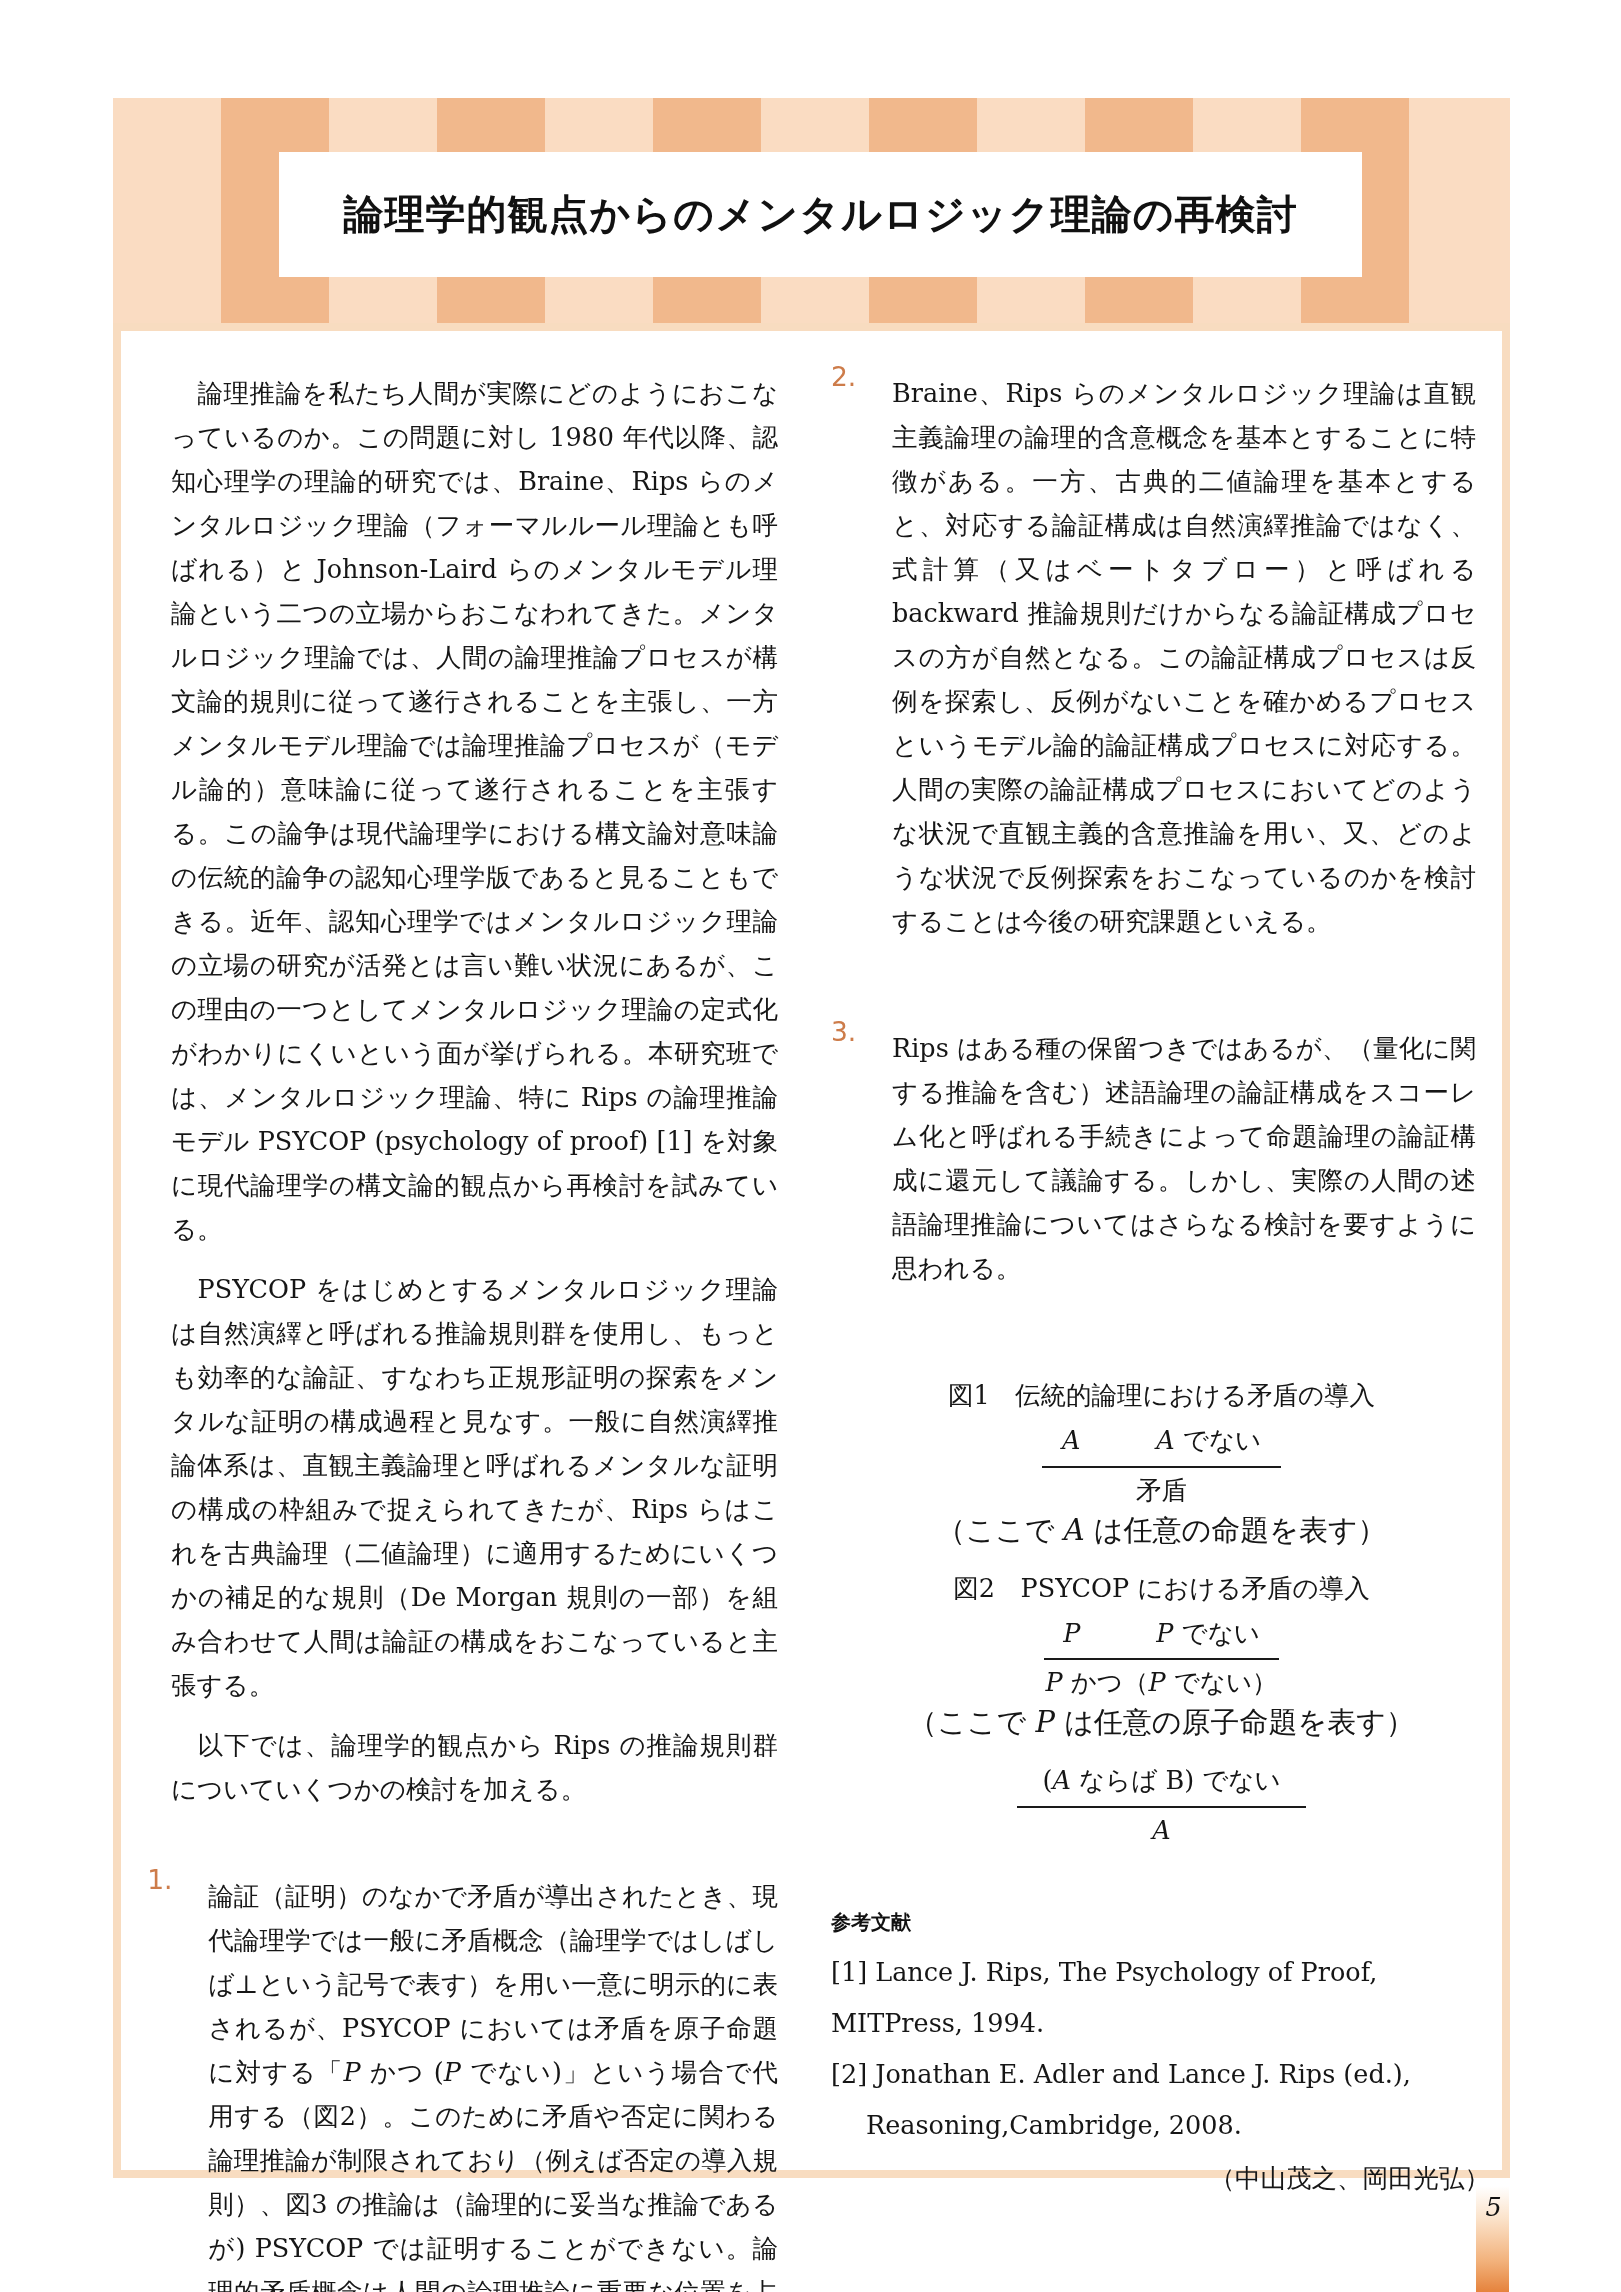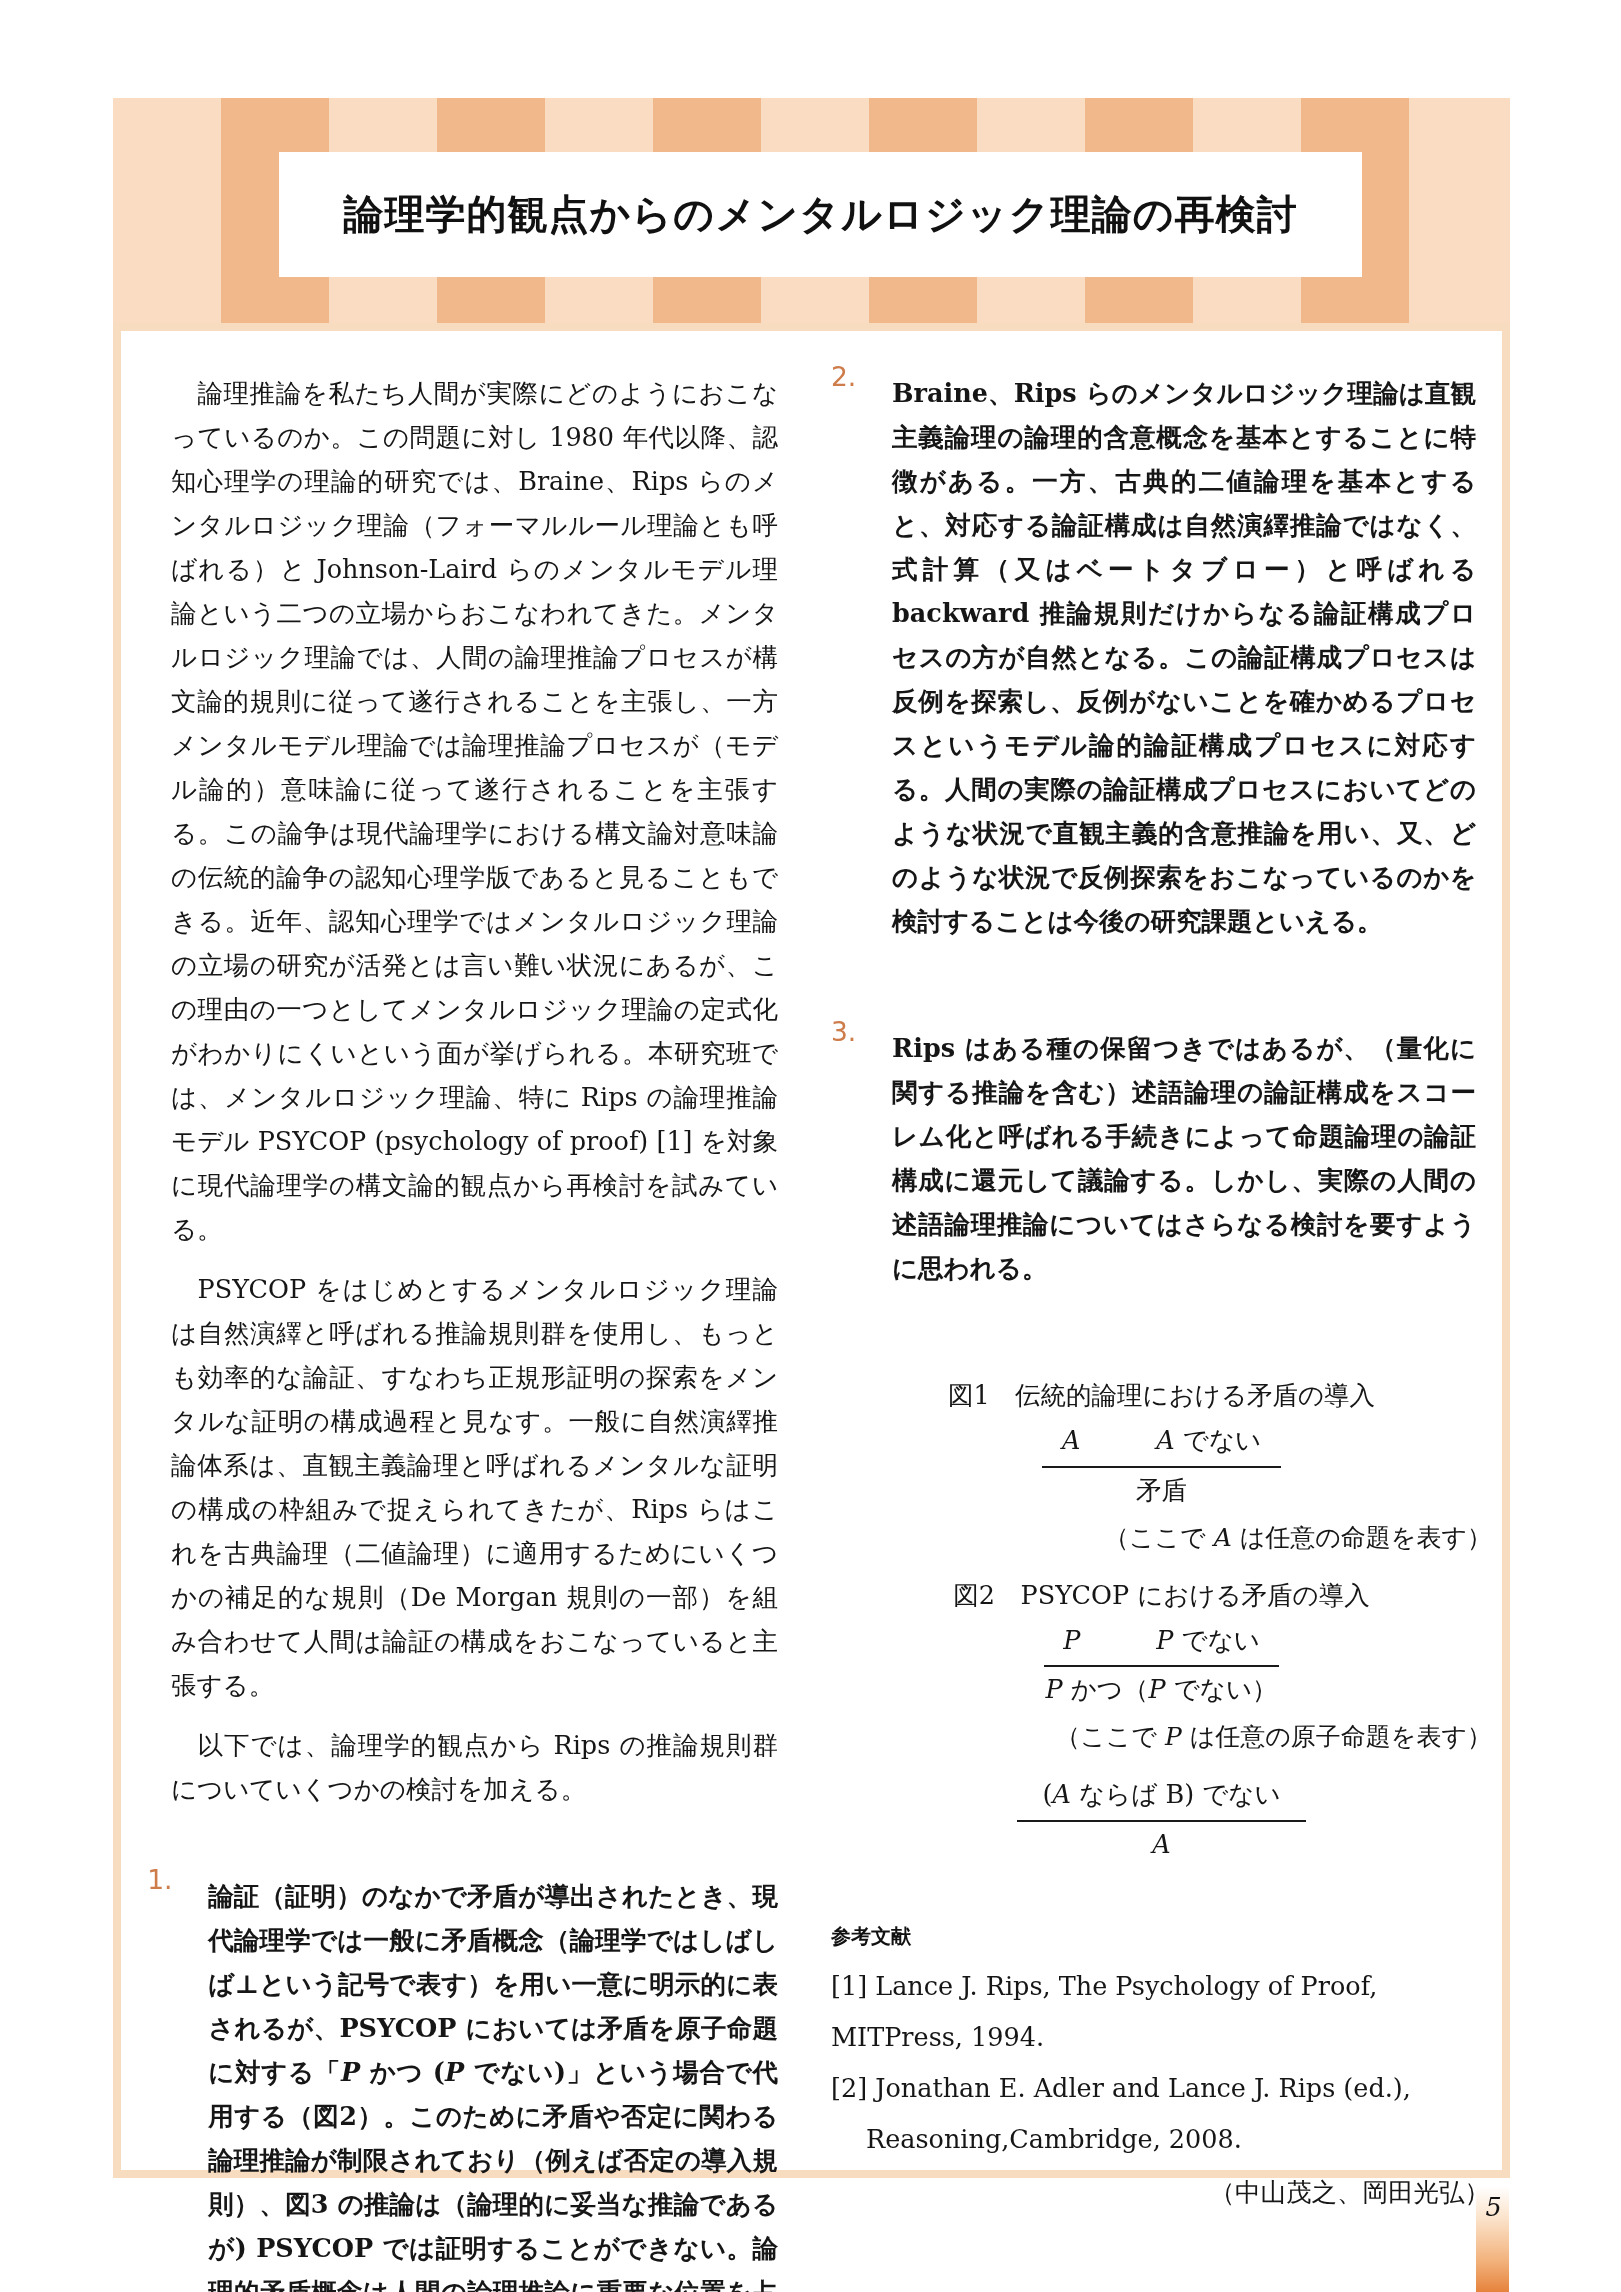--- a/index.html
+++ b/index.html
@@ -49,40 +49,40 @@
 
   .items { margin-top:47px; margin-left:-7.8px; }
   .item { display:flex; }
   .item + .item { margin-top:51px; }
   .item-num {
     flex:none; width:45px;
     font-family:"DejaVu Sans","Liberation Sans",sans-serif;
     font-size:26.5px; line-height:44px;
     color:#cd7c4a;
   }
-  .item-body { flex:1;font-weight:bold; }
+  .item-body { flex:1; }
 
   .figures { margin-top:67px; }
   .figure { text-align:center; }
   .figure + .figure { margin-top:15.7px; }
   .fig-caption { font-size:25.5px; line-height:45px; }
   .fig-body { display:inline-block; margin-top:2px; }
   .premises {
     display:flex; justify-content:center; gap:76px;
     padding:0 19.6px 4.9px 19.6px;
     border-bottom:2.9px solid #1a1a1a;
     font-size:25.5px; line-height:41px;
   }
   .premise-single {
     padding:0 25.5px 4.9px 25.5px;
     border-bottom:2.9px solid #1a1a1a;
     font-size:25.5px; line-height:41px;
   }
   .conclusion { padding-top:2px; font-size:25.5px; line-height:41px; text-align:center; }
-  .fig-note { margin-top:7px; font-size:25px; line-height:39px;text-align:right; }
+  .fig-note { margin-top:0; font-size:29px; line-height:39px; }
 
   .references { margin-top:47px; font-size:25.5px; }
   .ref-heading {
     font-family:"DejaVu Sans","Liberation Sans",sans-serif;
     font-weight:bold; font-size:20px; line-height:49px;
     color:#111;
   }
   .ref-line { line-height:51px; }
   .ref-cont { padding-left:35px; line-height:51px; }
   .ref-authors { text-align:right; line-height:51px; padding-right:2px; margin-top:2px; }

